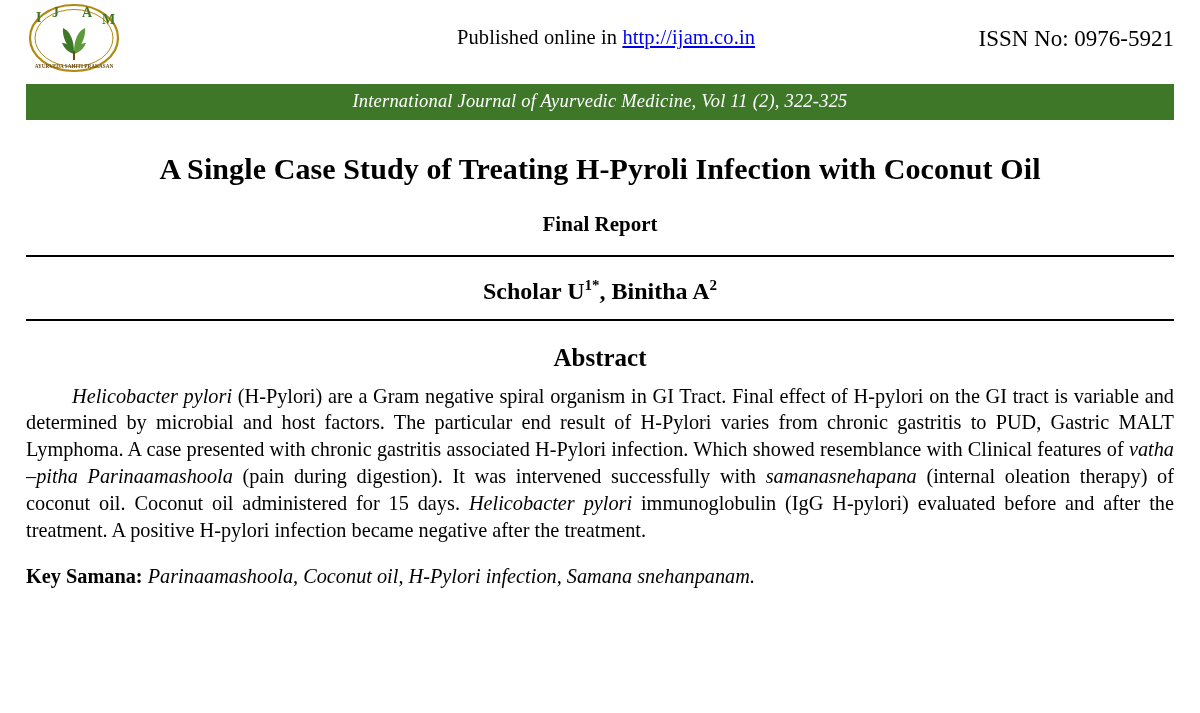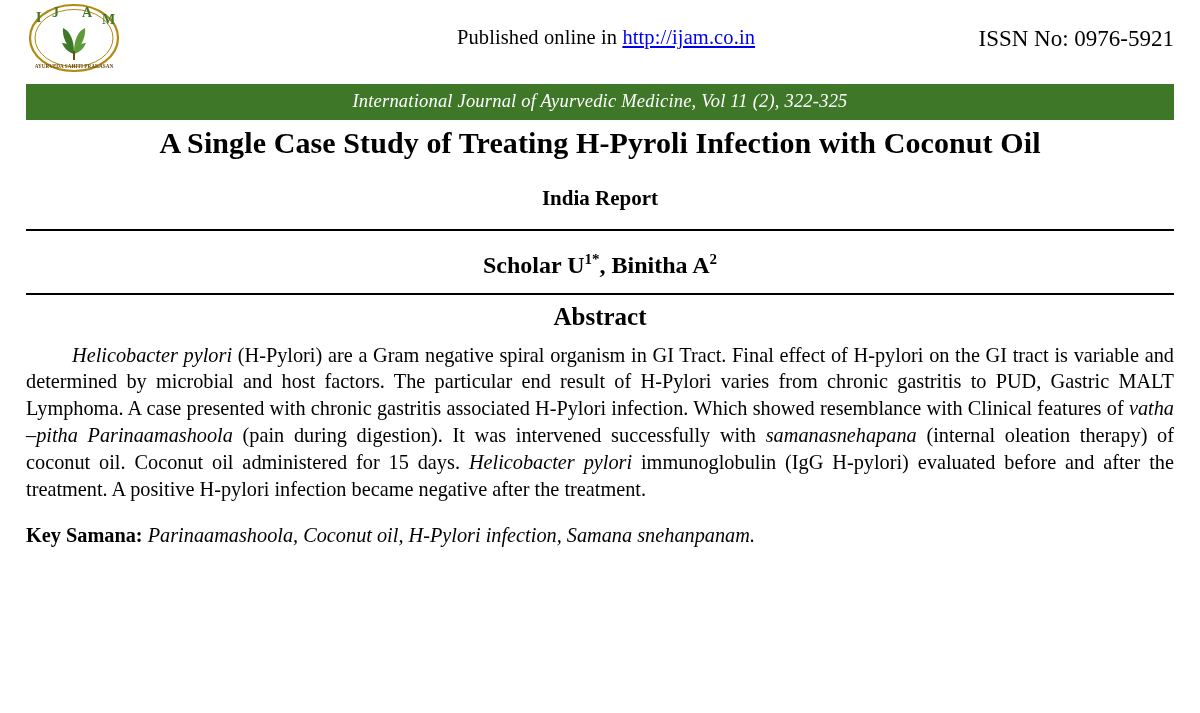--- a/index.html
+++ b/index.html
@@ -67,21 +67,21 @@
     line-height: 1;
     padding: 8px 0 9px 0;
     letter-spacing: .2px;
   }
 
   
   .title {
     text-align: center;
     font-weight: bold;
     font-size: 30px;
-    margin-top: 6px;
+    margin-top: 32px;
     letter-spacing: .1px;
   }
   .subtitle {
     text-align: center;
     font-weight: bold;
     font-size: 21px;
     margin-top: 26px;
   }
 
   .rule {
@@ -112,21 +112,21 @@
     border: 0;
     border-top: 2.2px solid #000;
     margin: 14px 0 0 0;
   }
 
   
   .abstract-heading {
     text-align: center;
     font-weight: bold;
     font-size: 25px;
-    margin-top: 8px;
+    margin-top: 23px;
   }
   .abstract-body {
     margin-top: 11px;
     font-size: 20.3px;
     line-height: 1.33;
     text-align: justify;
     text-justify: inter-word;
     text-indent: 46px;
   }
   .abstract-body i { font-style: italic; }
@@ -166,21 +166,21 @@
       <span>Published online in </span><a class="url" href="#">http://ijam.co.in</a>
     </div>
 
     <div class="issn">ISSN No: 0976-5921</div>
   </div>
 
   <div class="journal-bar">International Journal of Ayurvedic Medicine, Vol 11 (2), 322-325</div>
 
   <div class="title">A Single Case Study of Treating H-Pyroli Infection with Coconut Oil</div>
 
-  <div class="subtitle">India Report</div>
+  <div class="subtitle">Final Report</div>
 
   <hr class="rule">
 
   <div class="authors">
     <span>Scholar U</span><sup>1*</sup><span>, </span><span>Binitha A</span><sup>2</sup>
   </div>
 
 
   <hr class="rule2">
 

